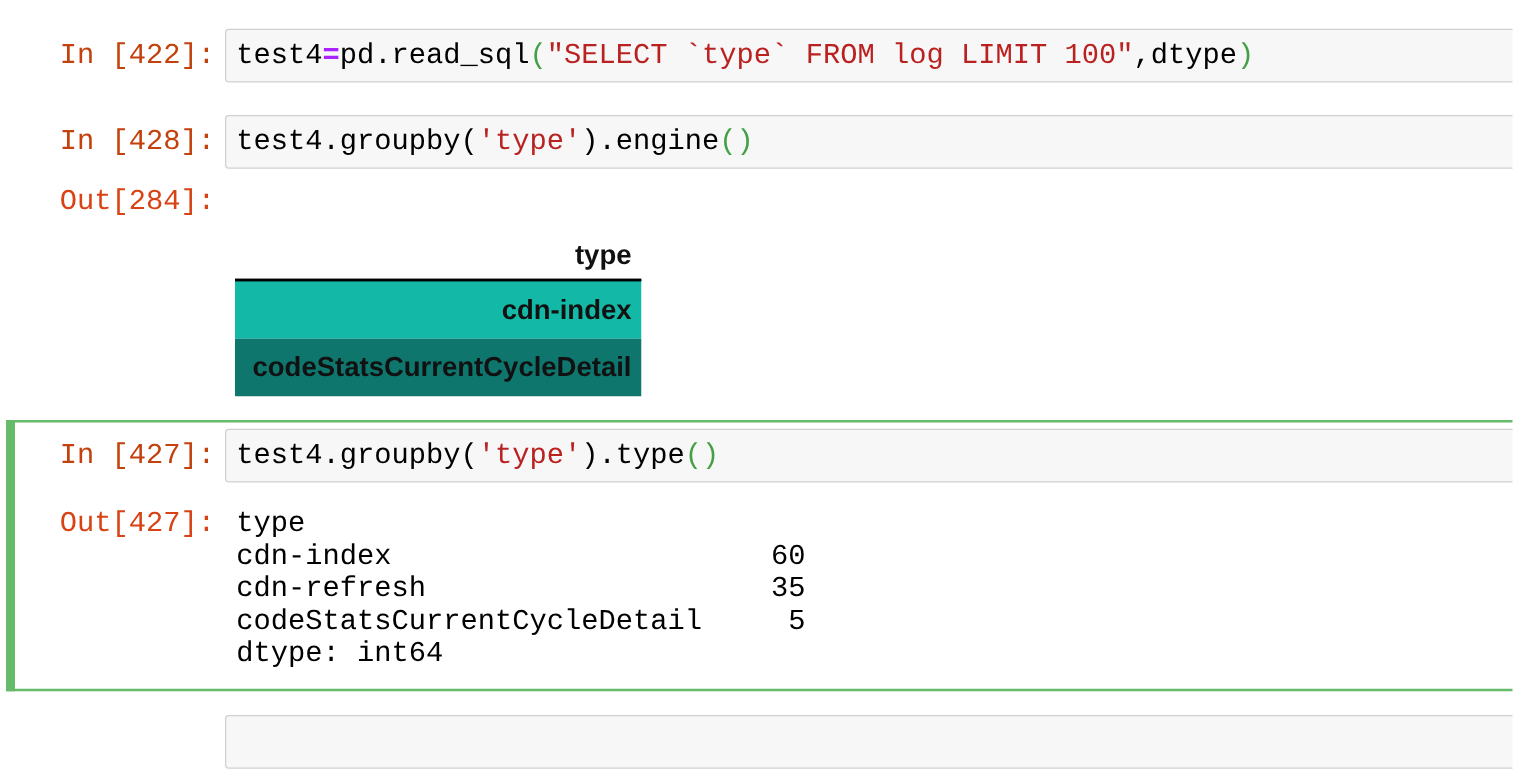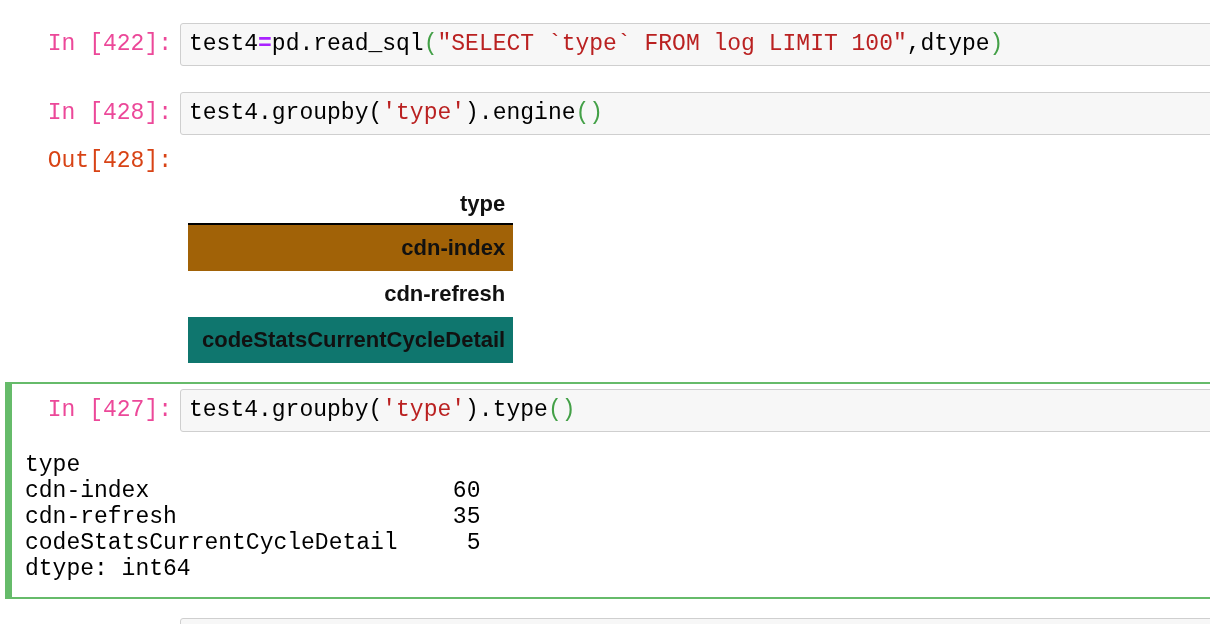--- a/index.html
+++ b/index.html
@@ -15,21 +15,21 @@
     height:calc(100% + 4px); background:#66BB6A;
   }
 
   .row { display:flex; align-items:flex-start; }
 
   .prompt {
     width:164px; min-width:164px; text-align:right; padding-right:4px;
     font-family:"Liberation Mono","DejaVu Sans Mono",monospace;
     font-size:23px; line-height:27px; white-space:pre;
   }
-  .prompt.in  { color:#ec4899; padding-top:8px;font-family:Liberation Mono, monospace; }
+  .prompt.in  { color:#c2410c; padding-top:8px;font-family:Liberation Mono, monospace; }
   .prompt.out { color:#D84315; padding-top:0; line-height:26px; }
 
   .input-area {
     flex:1; margin-left:4px; background:#F7F7F7;
     border:1px solid #CFCFCF; border-radius:3px;
     padding:7px 10px 7px 8px; min-height:43px;
     font-family:"Liberation Mono","DejaVu Sans Mono",monospace;
     font-size:23px; line-height:27px; white-space:pre; color:#000;
   }
 
@@ -48,71 +48,69 @@
   }
 
   table.df {
     border-collapse:collapse; margin-top:37px; margin-left:8px;
     font-family:"Liberation Sans", sans-serif; font-size:22px;
     font-weight:bold; color:#111;
   }
   table.df th { text-align:right; white-space:nowrap; }
   table.df thead th { padding:6px 8px 7px 14px; border-bottom:2px solid #000; line-height:25px; }
   table.df tbody th { padding:10px 8px 11px 14px; line-height:25px; }
-  tr.hl     { background:#a16207; }
+  tr.hl     { background:#14b8a6; }
   tr.stripe { background:#0f766e; }
 </style>
 </head>
 <body>
 
 <div class="notebook">
 
   <div class="cell">
     <div class="row">
       <div class="prompt in">In [422]:</div>
       <div class="input-area"><span class="tok-plain">test4</span><span class="tok-operator">=</span><span class="tok-plain">pd.read_sql</span><span class="tok-bracket">(</span><span class="tok-string">"SELECT `type` FROM log LIMIT 100"</span><span class="tok-plain">,dtype</span><span class="tok-bracket">)</span></div>
     </div>
   </div>
 
   <div class="cell">
     <div class="row">
       <div class="prompt in">In [428]:</div>
       <div class="input-area"><span class="tok-plain">test4.groupby(</span><span class="tok-string">'type'</span><span class="tok-plain">).engine</span><span class="tok-bracket">()</span></div>
     </div>
     <div class="row output-row">
-      <div class="prompt out">Out[428]:</div>
+      <div class="prompt out">Out[284]:</div>
       <div class="output-content">
         <table class="df">
           <thead>
             <tr>
               <th>type</th>
             </tr>
           </thead>
           <tbody>
             <tr class="hl">
               <th>cdn-index</th>
-            </tr>
-            <tr>
-              <th>cdn-refresh</th>
             </tr>
             <tr class="stripe">
               <th>codeStatsCurrentCycleDetail</th>
             </tr>
           </tbody>
         </table>
       </div>
     </div>
   </div>
 
   <div class="cell edit-selected">
     <div class="row">
       <div class="prompt in">In [427]:</div>
       <div class="input-area"><span class="tok-plain">test4.groupby(</span><span class="tok-string">'type'</span><span class="tok-plain">).type</span><span class="tok-bracket">()</span></div>
     </div>
     <div class="row output-row">
+      <div class="prompt out">Out[427]:</div>
       <div class="output-content">
         <pre class="out-text">type
 cdn-index                      60
 cdn-refresh                    35
 codeStatsCurrentCycleDetail     5
 dtype: int64</pre>
       </div>
     </div>
   </div>
 

